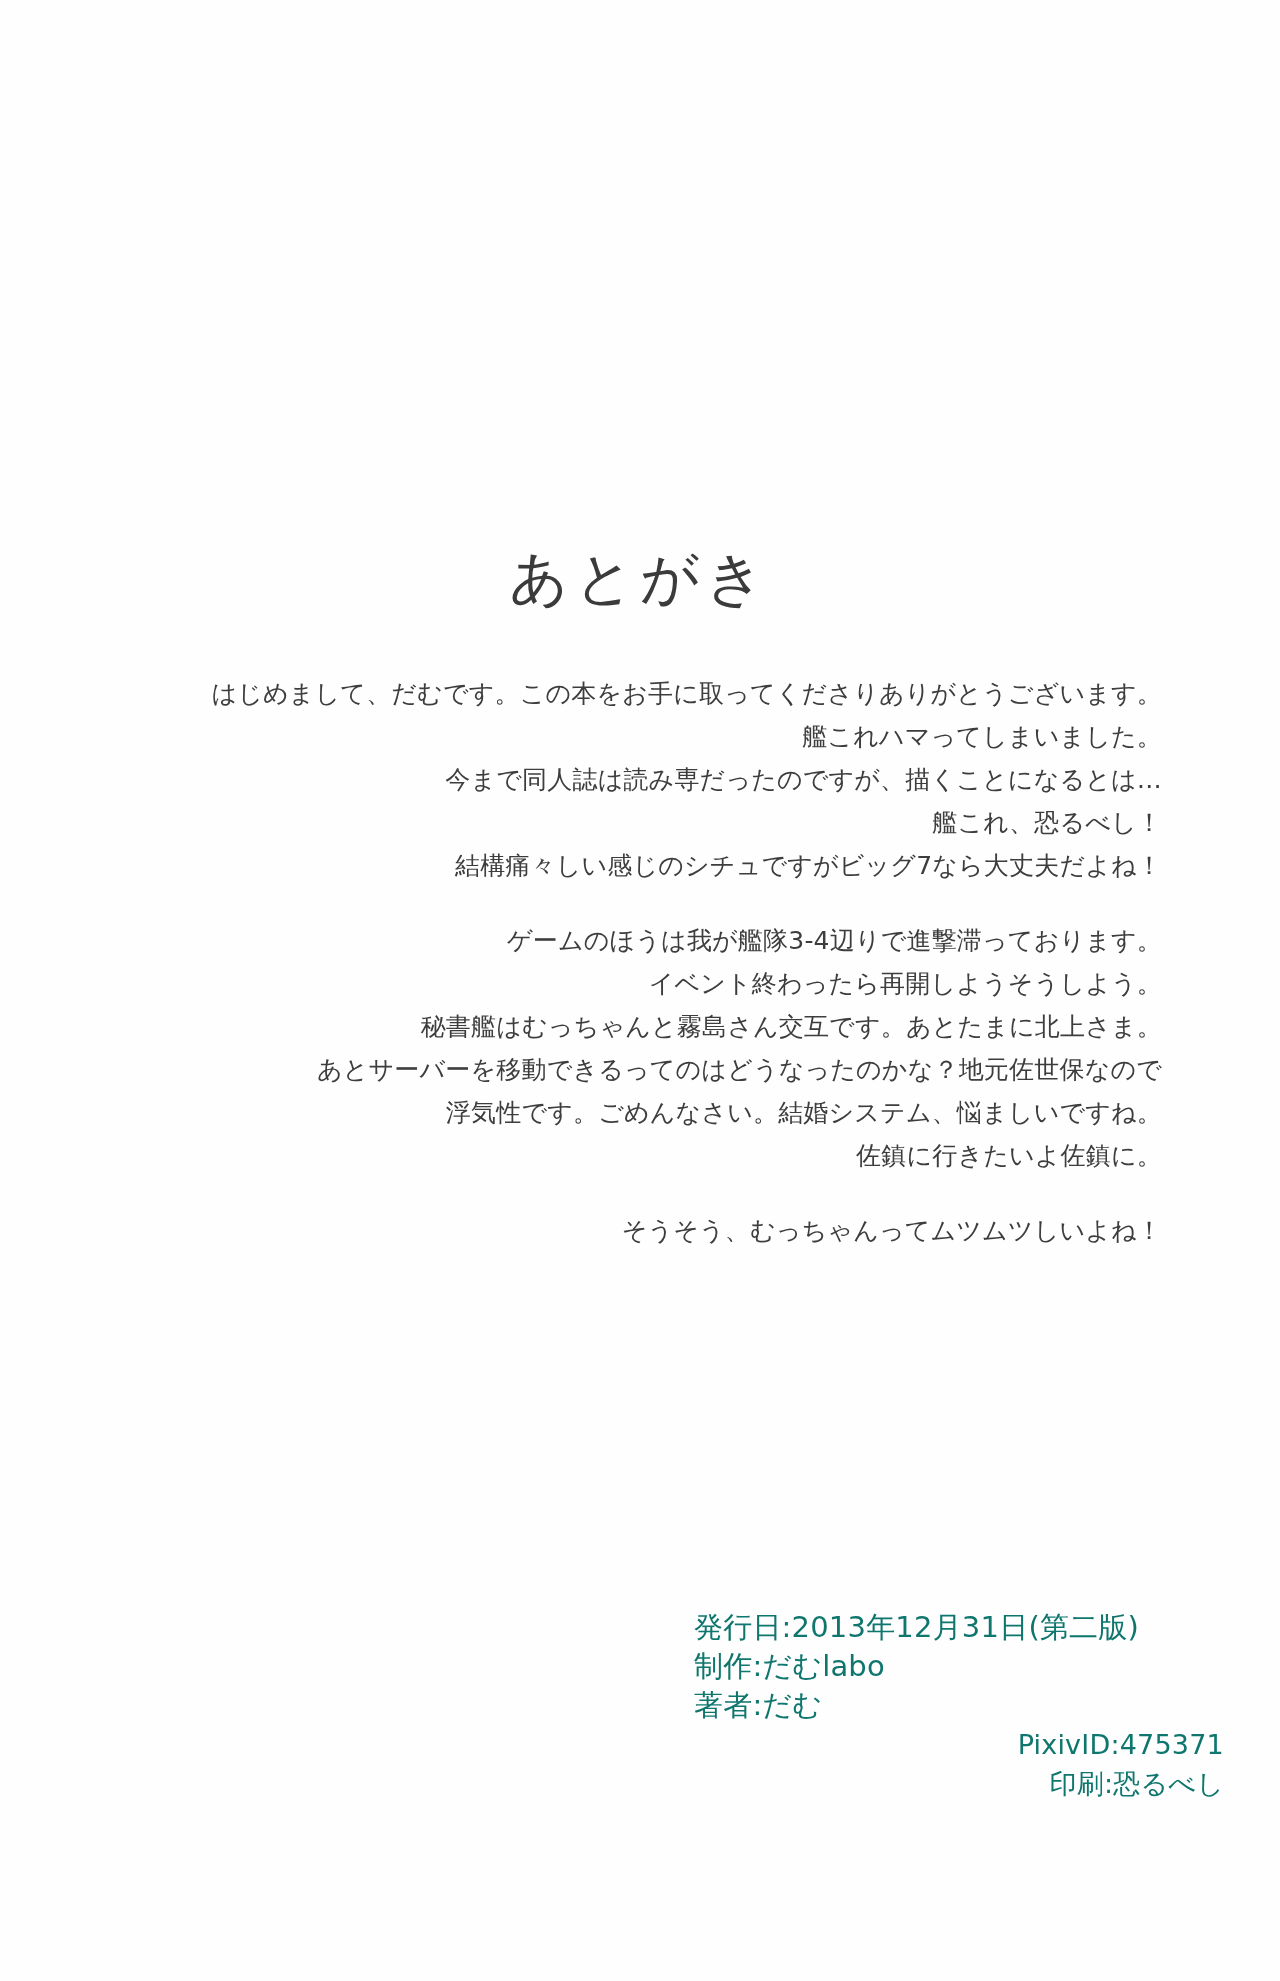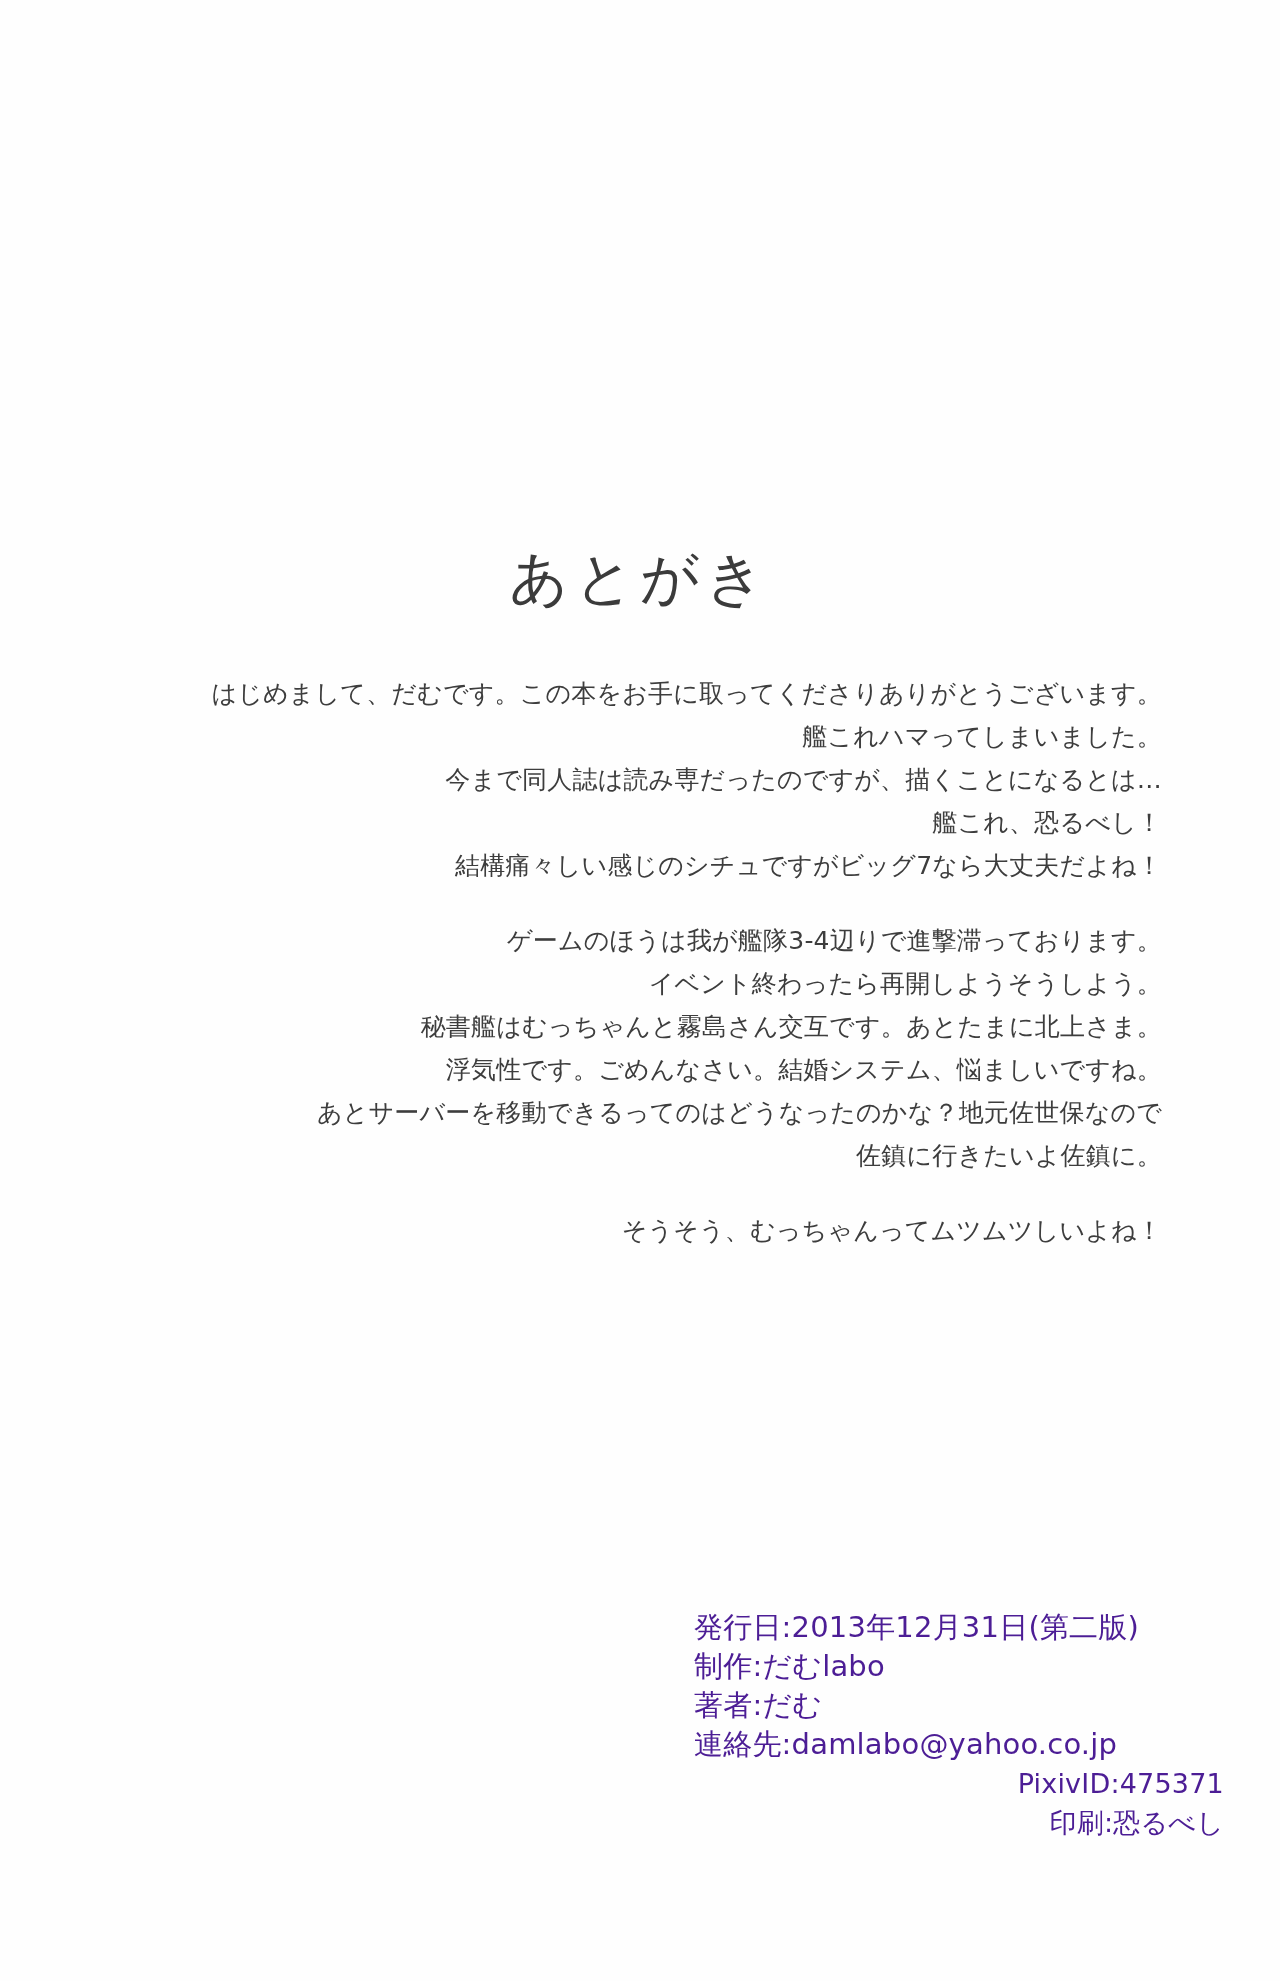--- a/index.html
+++ b/index.html
@@ -56,21 +56,21 @@
     white-space: pre;
     text-align: right;
   }
   .colophon {
     position: absolute;
     left: 694px;
     top: 1608px;
     width: 530px;
     font-size: 29px;
     line-height: 39px;
-    color: #4c1d95;
+    color: #0f766e;
     letter-spacing: 0.2px;
   }
   .colophon .line {
     display: block;
     white-space: pre;
   }
   .colophon .line.small {
     font-size: 27px;
     text-align: right;
   }
@@ -89,33 +89,32 @@
       <span class="line">艦これハマってしまいました。</span>
       <span class="line">今まで同人誌は読み専だったのですが、描くことになるとは…</span>
       <span class="line">艦これ、恐るべし！</span>
       <span class="line">結構痛々しい感じのシチュですがビッグ7なら大丈夫だよね！</span>
     </div>
 
     <div class="para">
       <span class="line">ゲームのほうは我が艦隊3-4辺りで進撃滞っております。</span>
       <span class="line">イベント終わったら再開しようそうしよう。</span>
       <span class="line">秘書艦はむっちゃんと霧島さん交互です。あとたまに北上さま。</span>
+      <span class="line">あとサーバーを移動できるってのはどうなったのかな？地元佐世保なので</span>
       <span class="line">浮気性です。ごめんなさい。結婚システム、悩ましいですね。</span>
-      <span class="line">あとサーバーを移動できるってのはどうなったのかな？地元佐世保なので</span>
       <span class="line">佐鎮に行きたいよ佐鎮に。</span>
     </div>
 
     <div class="para">
       <span class="line">そうそう、むっちゃんってムツムツしいよね！</span>
     </div>
 
   </div>
 
   <div class="colophon">
     <span class="line">発行日:2013年12月31日(第二版)</span>
     <span class="line">制作:だむlabo</span>
     <span class="line">著者:だむ</span>
-    <span class="line">連絡先:damlabo@yahoo.co.jp</span>
     <span class="line small">PixivID:475371</span>
     <span class="line small">印刷:恐るべし</span>
   </div>
 
 </div>
 
 </body></html>

